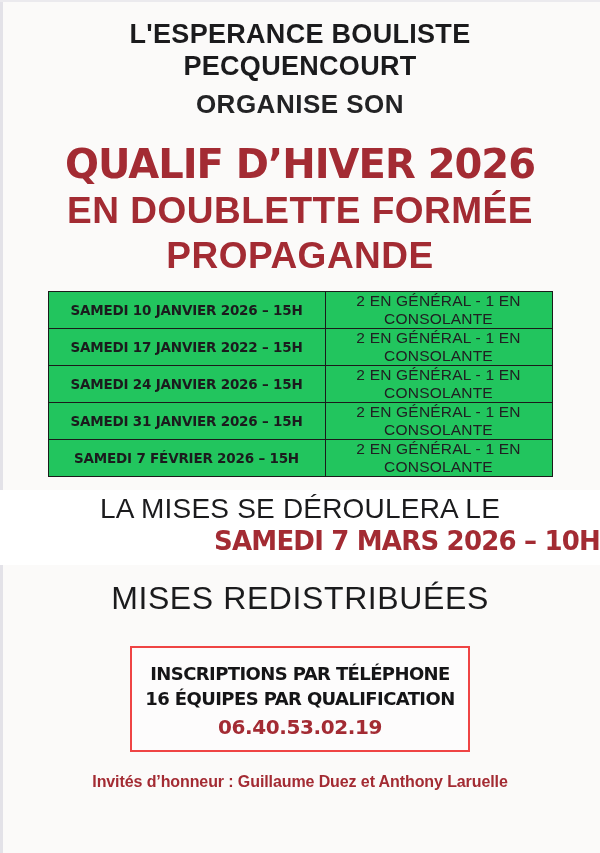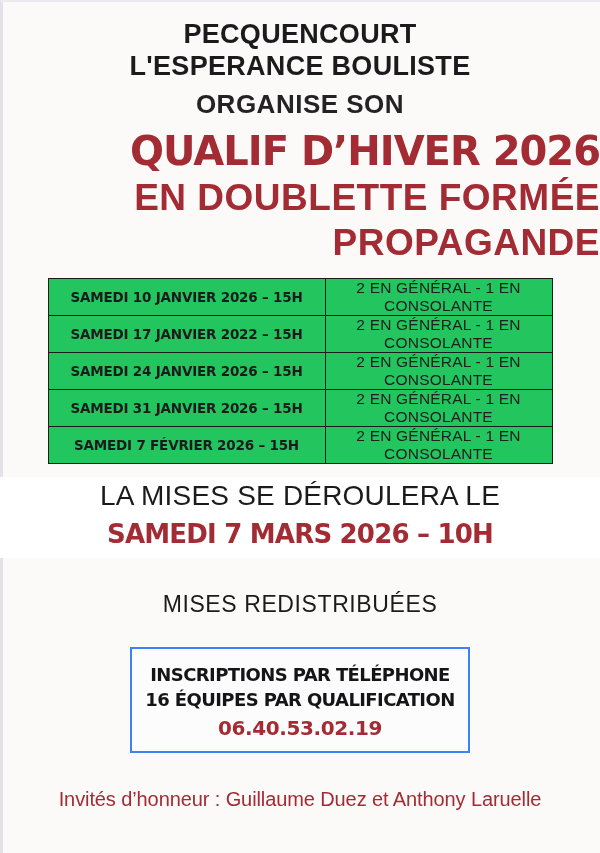--- a/index.html
+++ b/index.html
@@ -16,21 +16,21 @@
 
   .flyer { position:relative; text-align:center; padding-top:19px; }
 
   .club {
     font-size:27px; font-weight:bold; line-height:1.18; letter-spacing:0.3px;
   }
   .organise {
     margin-top:6px; font-size:26px; font-weight:700; letter-spacing:0.5px; color:#232325;
   }
 
-  .title-block { margin-top:11px; color:var(--red);text-align:right; }
+  .title-block { margin-top:24px; color:var(--red); }
   .title-l1 {
     font-family:"DejaVu Sans", sans-serif; font-weight:bold;
     font-size:40px; line-height:1; letter-spacing:-1px;
   }
   .title-l2, .title-l3 {
     font-weight:bold; font-size:37px; line-height:1.02; margin-top:8px; letter-spacing:0.5px;
   }
 
   table.sched {
     width:505px; margin:16px auto 0; border-collapse:collapse;
@@ -44,57 +44,57 @@
     font-family:"DejaVu Sans", sans-serif; font-weight:bold;
     font-size:13.5px; letter-spacing:-0.2px;
   }
   td.c-result {
     font-size:15.5px; letter-spacing:0.2px; color:#202022;
   }
 
   .finale { margin-top:13px; background:#FFFFFF; padding:3px 0 9px; }
   .finale-intro { font-size:28px; letter-spacing:0.2px; }
   .finale-date {
-    margin-top:7px;
+    margin-top:1px;
     font-family:"DejaVu Sans", sans-serif; font-weight:bold;
-    font-size:26px; letter-spacing:-0.8px; color:var(--red);
+    font-size:26px; letter-spacing:-0.8px; color:var(--red);text-align:right;
   }
 
-  .mises { margin-top:33px; font-size:23px; letter-spacing:0.6px; }
+  .mises { margin-top:15px; font-size:32px; letter-spacing:0.6px; }
 
   .info-box {
     width:332px; margin:29px auto 0;
-    border:2px solid #3b82f6; background:#FDFCFC;
+    border:2px solid #ef4444; background:#FDFCFC;
     padding:13px 2px 11px;
   }
   .info-bold {
     font-family:"DejaVu Sans", sans-serif; font-weight:bold;
     font-size:18px; letter-spacing:-0.6px; line-height:1.4; color:#151517;
   }
   .info-phone {
     font-family:"DejaVu Sans", sans-serif; font-weight:bold;
     font-size:20px; letter-spacing:-0.4px; margin-top:3px; color:var(--red);
   }
   .info-rest { margin-top:27px; font-size:23px; font-weight:400; letter-spacing:0.4px; }
 
   .guests {
-    margin-top:35px; font-weight:normal; font-size:20px; letter-spacing:-0.1px; color:var(--red);
+    margin-top:21px; font-weight:bold; font-size:16px; letter-spacing:-0.1px; color:var(--red);
   }
 </style>
 </head>
 <body>
 
 <div class="edge-left"></div>
 <div class="edge-top"></div>
 
 <div class="flyer">
 
   <div class="club">
+    <div>L'ESPERANCE BOULISTE</div>
     <div>PECQUENCOURT</div>
-    <div>L'ESPERANCE BOULISTE</div>
   </div>
 
   <div class="organise">ORGANISE SON</div>
 
   <div class="title-block">
     <div class="title-l1">QUALIF D’HIVER 2026</div>
     <div class="title-l2">EN DOUBLETTE FORMÉE</div>
     <div class="title-l3">PROPAGANDE</div>
   </div>
 

